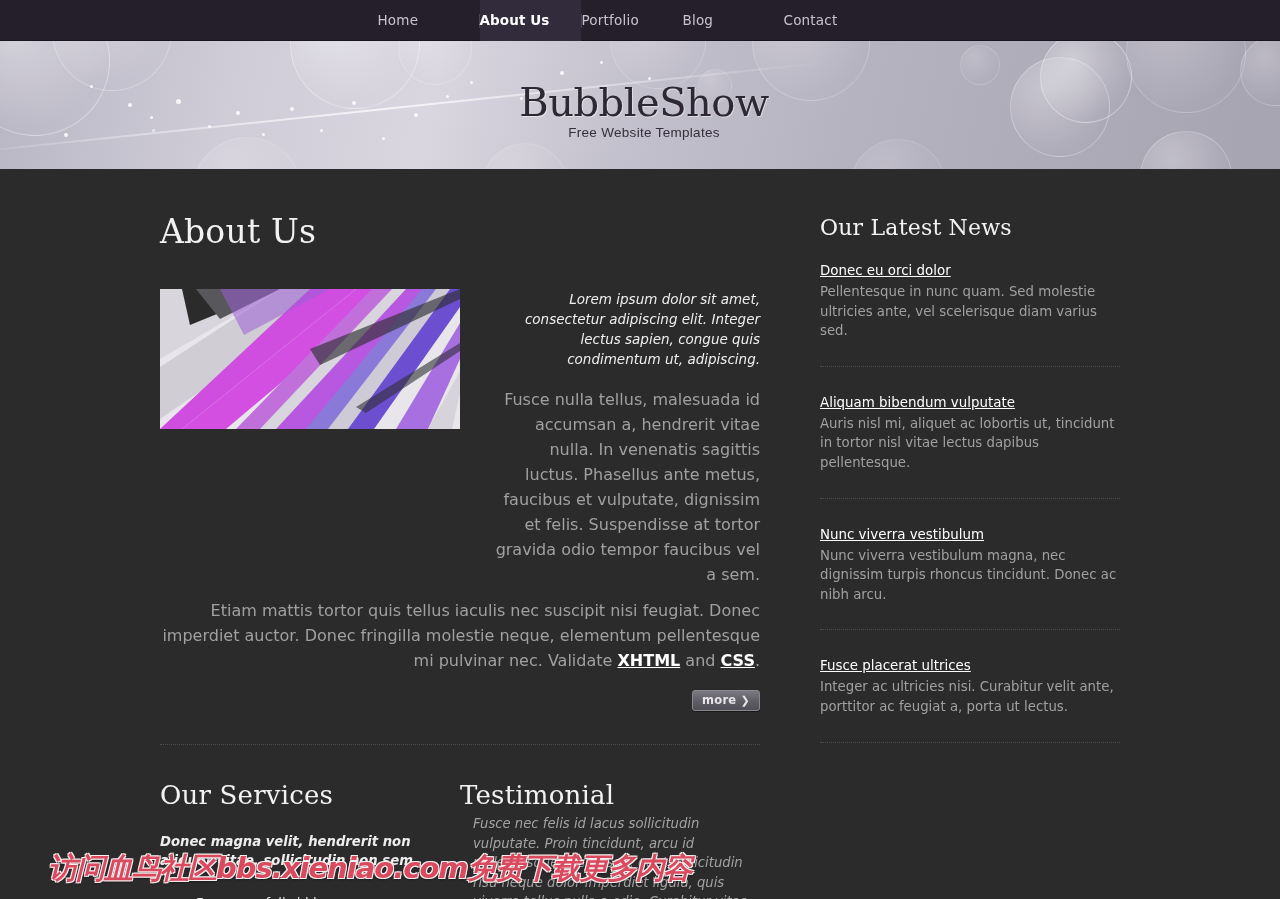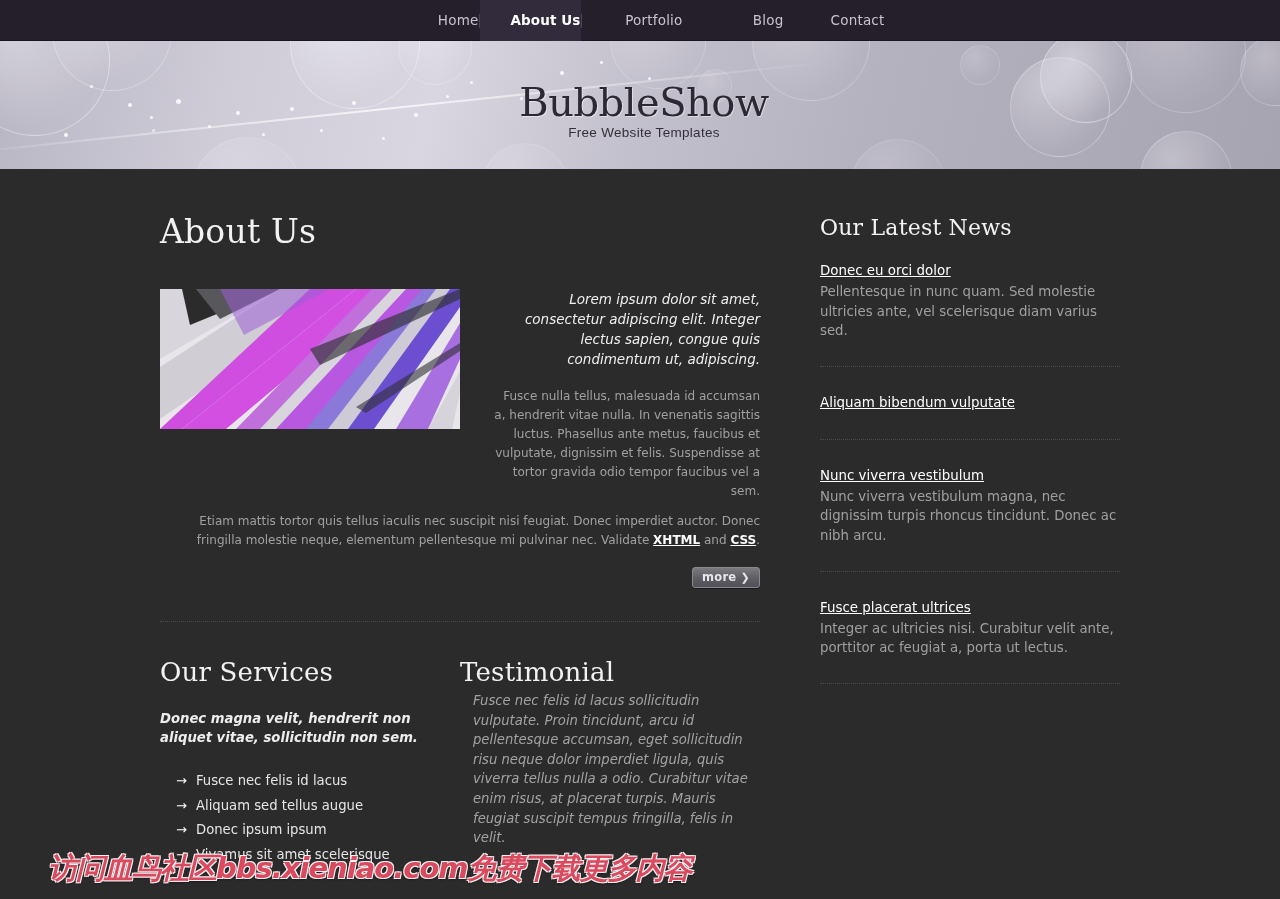--- a/index.html
+++ b/index.html
@@ -31,21 +31,21 @@
     align-items: center;
     height: 41px;
     margin-left: -18px;
   }
   .nav-item {
     font-size: 13.5px;
     color: #c8c4cf;
     letter-spacing: .2px;
     padding: 0 0;
     width: 101px;
-    text-align: right;
+    text-align: left;
     line-height: 41px;
     cursor: pointer;
     font-family: "DejaVu Sans", sans-serif;
   }
   .nav-item.active {
     color: #ffffff;
     background: #322b3b;
     font-weight: 600;
     letter-spacing: .1px;
   }
@@ -149,22 +149,22 @@
   .about-txt { margin-left: 32px; }
   .lead {
     font-style: italic;
     color: #efefef;
     font-size: 13.5px;
     line-height: 20px;
     margin: 0 0 18px 0;
   }
   p.body {
     color: #a0a0a0;
-    font-size: 12px;
-    line-height: 19px;
+    font-size: 16px;
+    line-height: 25px;
     margin: 0;
   }
   .about-rest { margin-top: 11px; }
   .about-rest p { margin: 0; }
   a.inline {
     color: #ffffff;
     font-weight: bold;
     text-decoration: underline;
   }
 
@@ -413,20 +413,21 @@
       <div class="news-list">
         <div class="news-item">
           <a class="news-title">Donec eu orci dolor</a>
           <p class="news-text">Pellentesque in nunc quam. Sed molestie ultricies ante, vel scelerisque diam varius sed.</p>
         </div>
         <div class="news-divider"></div>
         <div class="news-gap"></div>
 
         <div class="news-item">
           <a class="news-title">Aliquam bibendum vulputate</a>
+          <p class="news-text">Auris nisl mi, aliquet ac lobortis ut, tincidunt in tortor nisl vitae lectus dapibus pellentesque.</p>
         </div>
         <div class="news-divider"></div>
         <div class="news-gap"></div>
 
         <div class="news-item">
           <a class="news-title">Nunc viverra vestibulum</a>
           <p class="news-text">Nunc viverra vestibulum magna, nec dignissim turpis rhoncus tincidunt. Donec ac nibh arcu.</p>
         </div>
         <div class="news-divider"></div>
         <div class="news-gap"></div>

